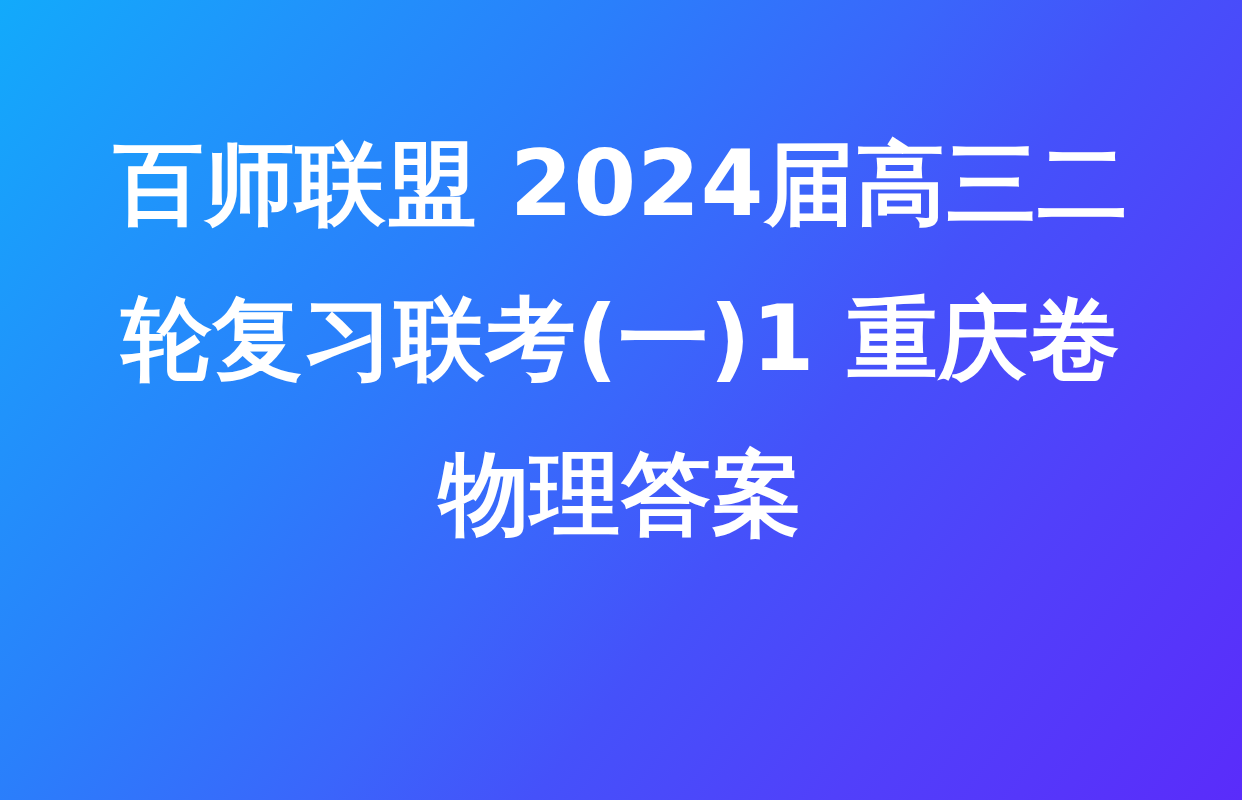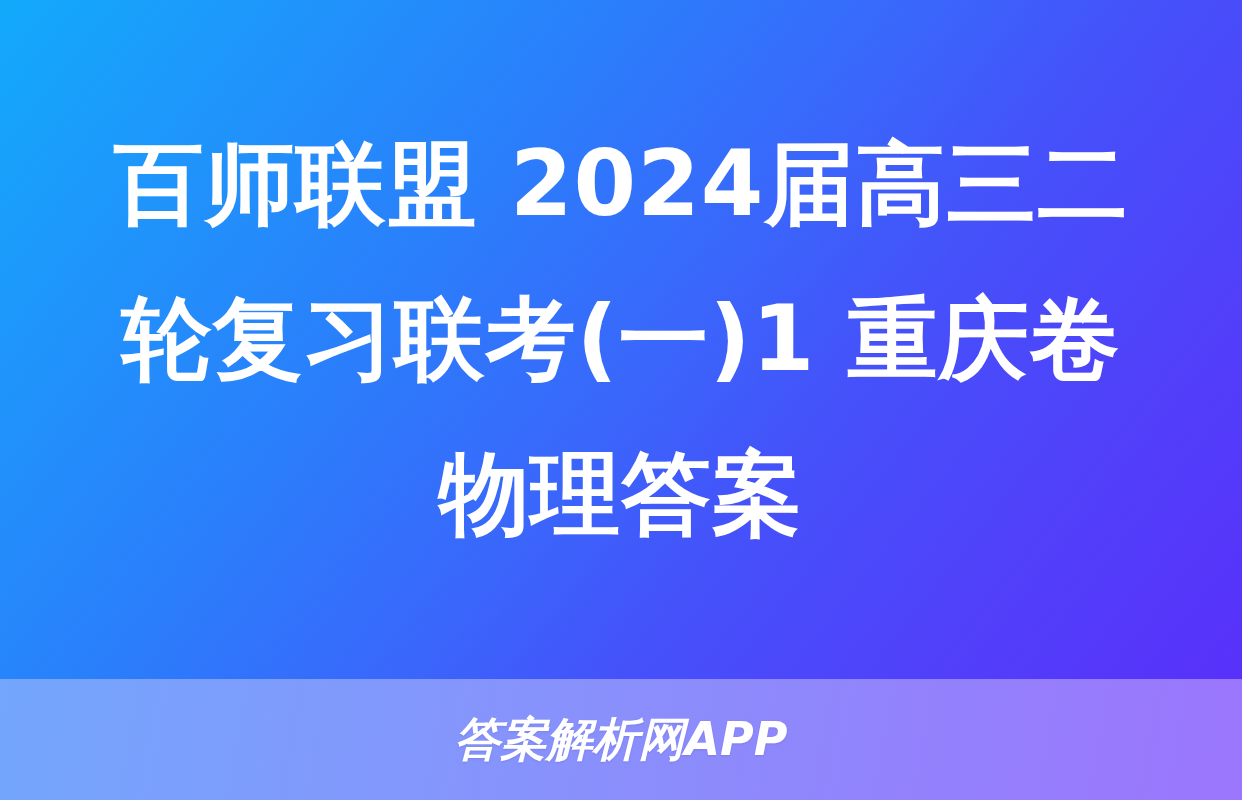--- a/index.html
+++ b/index.html
@@ -88,17 +88,14 @@
 </style>
 </head>
 <body>
 
 <div class="card">
 
   <div class="headline-block">
     <div class="headline">百师联盟 2024届高三二轮复习联考(一)1 重庆卷 物理答案</div>
   </div>
 
-  <div class="watermark-band">
-    <div class="watermark-text">答案解析网APP</div>
-  </div>
 
 </div>
 
 </body></html>

